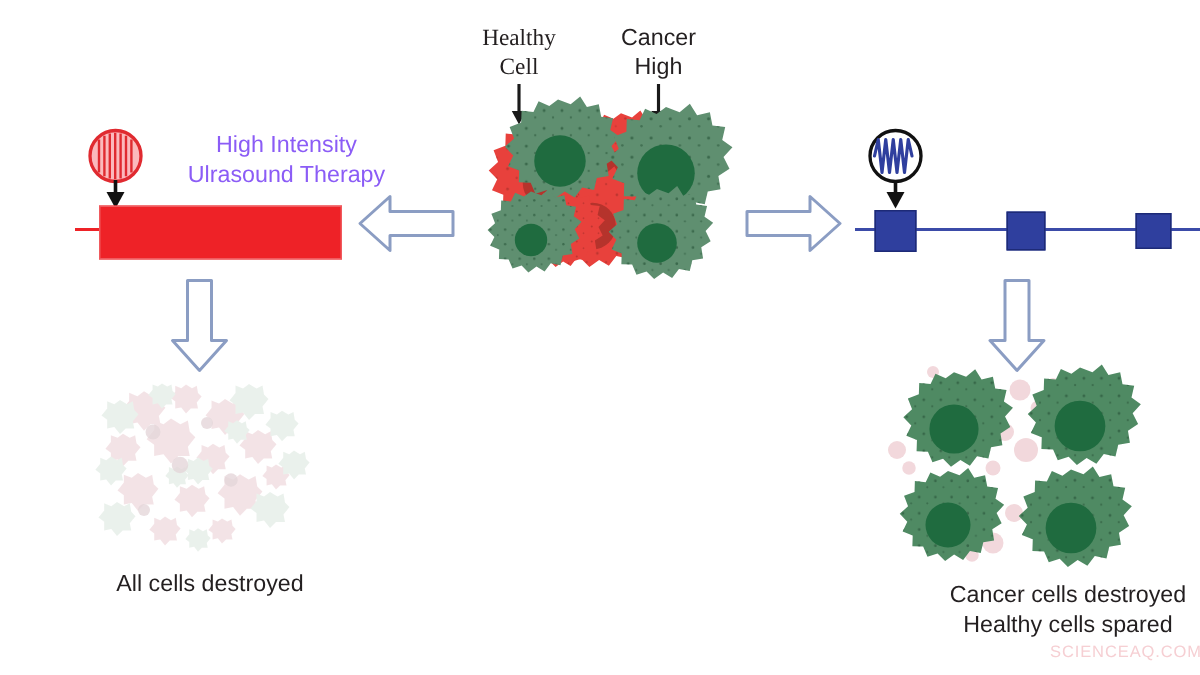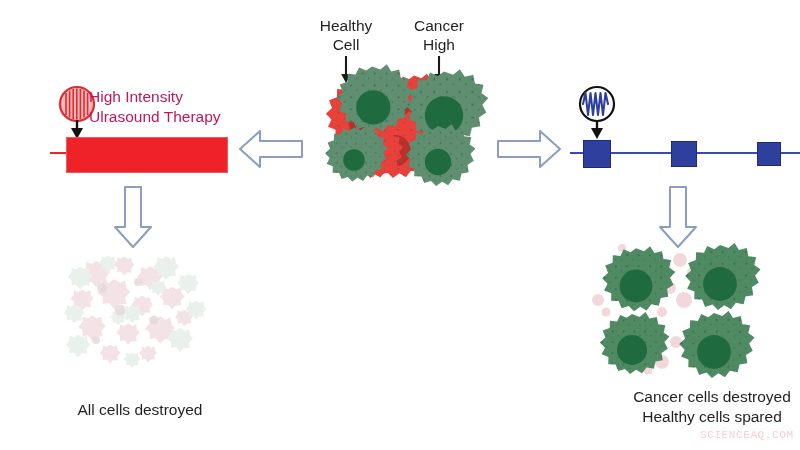--- a/index.html
+++ b/index.html
@@ -15,44 +15,45 @@
 
   .lbl{
     font-size:15.5px;
     color:#231f20;
     line-height:19px;
     text-align:center;
     white-space:pre-line;
   }
   .title-red{
     font-size:15.5px;
-    color:#be185d;
+    color:#8b5cf6;
     line-height:20px;
     white-space:pre-line;
-    text-align:left;
+    text-align:center;
+    padding-left:22px;
   }
   .title-blue{
     font-size:15.5px;
     color:#2a3f9d;
     line-height:20px;
     white-space:pre-line;
     text-align:left;
   }
   .caption{
     font-size:15.5px;
     color:#231f20;
     line-height:20px;
     text-align:center;
     white-space:pre-line;
   }
   .watermark{
     font-size:11px;
     letter-spacing:0.6px;
     color:#f6cfd3;
-    font-family:Liberation Mono, monospace;
+    font-family:Liberation Sans, sans-serif;
   }
   .redbar{
     background:#ee2227;
     border:1px solid #f05a5e;
   }
   .redline{
     background:#ee2227;
   }
   .blueline{
     background:#3b4ba8;
@@ -61,21 +62,21 @@
     background:#2f3f9e;
     border:1px solid #1d2a77;
   }
   svg{display:block;overflow:visible;}
 </style>
 </head>
 <body>
 
 <div id="stage">
 
-  <div class="abs lbl" style="left:305px;top:16px;width:82px;">Healthy
+  <div class="abs lbl" style="left:305px;top:16px;width:82px;font-family:Liberation Serif, serif;">Healthy
 Cell</div>
 
   <div class="abs lbl" style="left:398px;top:16px;width:82px;">Cancer
 High</div>
 
   <div class="abs" style="left:338px;top:56px;">
     <svg width="16" height="28" viewBox="0 0 16 28">
       <line x1="8" y1="0" x2="8" y2="19" stroke="#1a1a1a" stroke-width="2.1"></line>
       <polygon points="8,27 3.2,18 12.8,18" fill="#1a1a1a"></polygon>
     </svg>
@@ -238,21 +239,21 @@
       <g fill="#cbb0b6" opacity="0.8">
         <circle cx="40" cy="40" r="5"></circle>
         <circle cx="76" cy="34" r="4"></circle>
         <circle cx="58" cy="62" r="5.5"></circle>
         <circle cx="92" cy="72" r="4.5"></circle>
         <circle cx="34" cy="92" r="4"></circle>
       </g>
     </svg>
   </div>
 
-  <div class="abs caption" style="left:40px;top:400px;width:200px;">All cells destroyed</div>
+  <div class="abs caption" style="left:40px;top:380px;width:200px;">All cells destroyed</div>
 
   <div class="abs" style="left:576px;top:84px;">
     <svg width="42" height="56" viewBox="0 0 42 56">
       <circle cx="21" cy="20" r="17" fill="#ffffff" stroke="#111111" stroke-width="2.2"></circle>
       <polyline points="7,20 9.5,9 12,31 14.5,9 17,31 19.5,9 22,31 24.5,9 27,31 29.5,9 32,20" fill="none" stroke="#2f3f9e" stroke-width="2.1" stroke-linejoin="round" stroke-linecap="round"></polyline>
       <line x1="21" y1="36" x2="21" y2="47" stroke="#111111" stroke-width="2.4"></line>
       <polygon points="21,55 15,44 27,44" fill="#111111"></polygon>
     </svg>
   </div>
 

